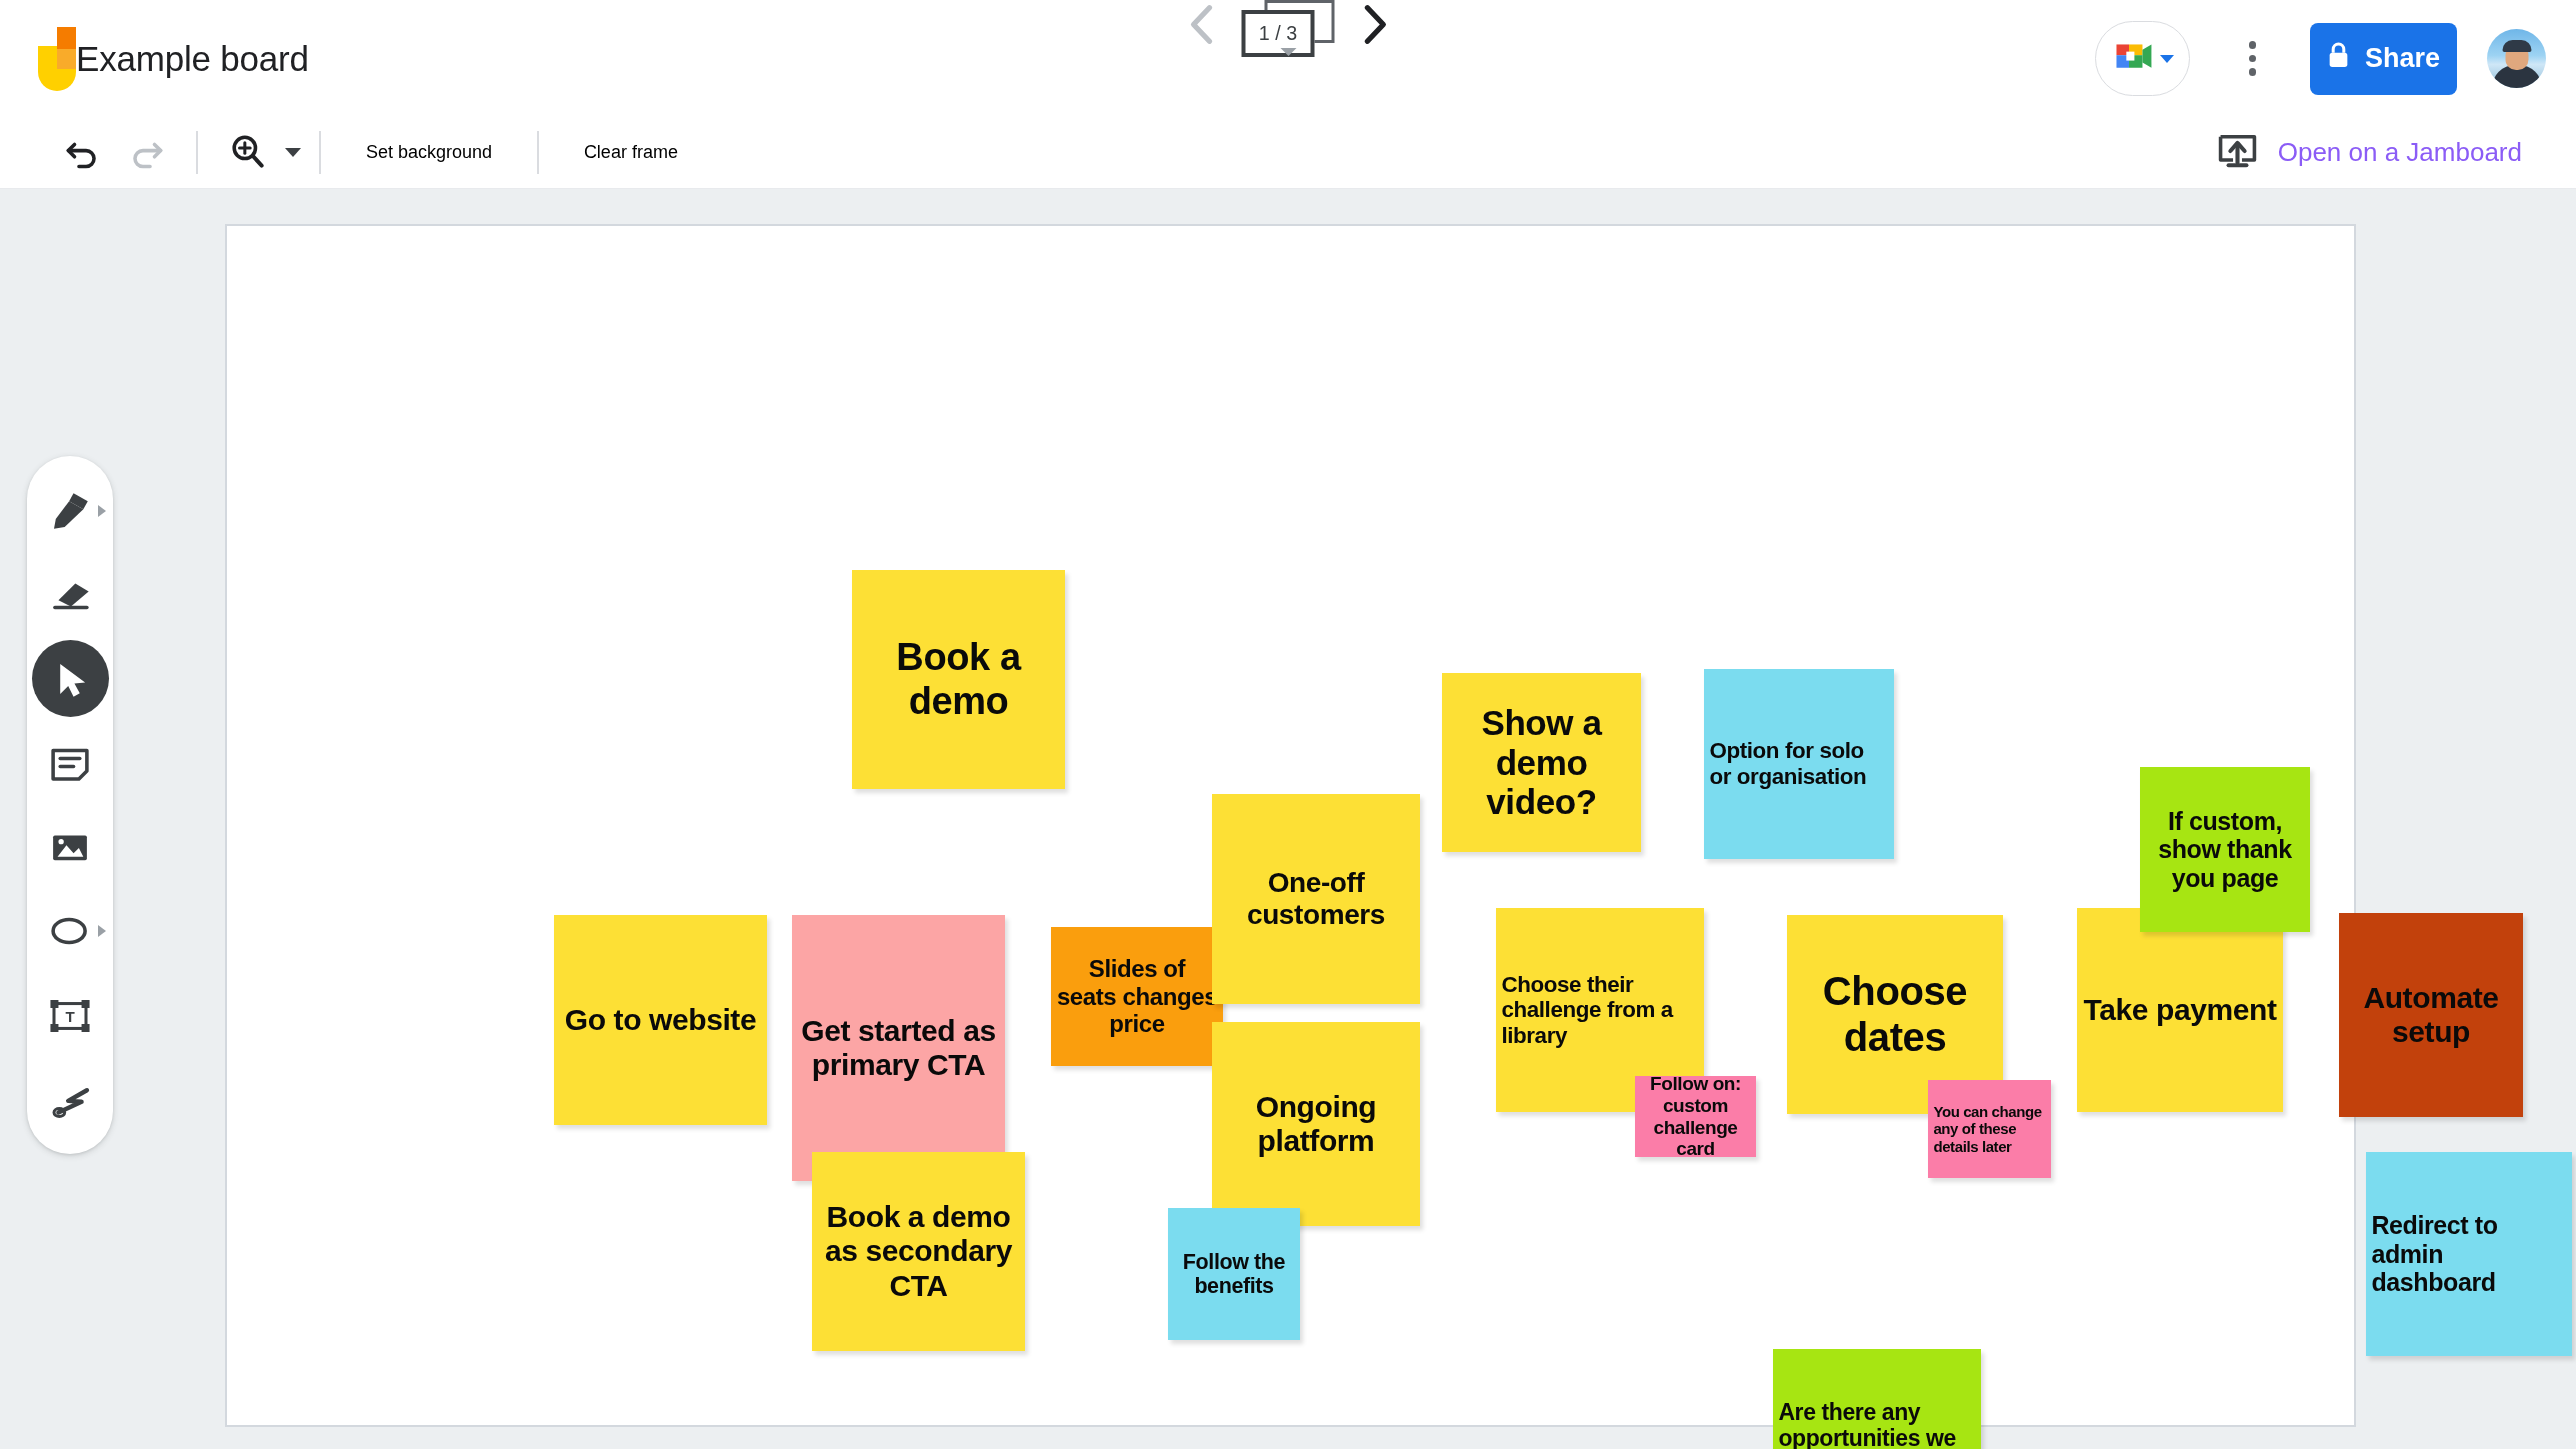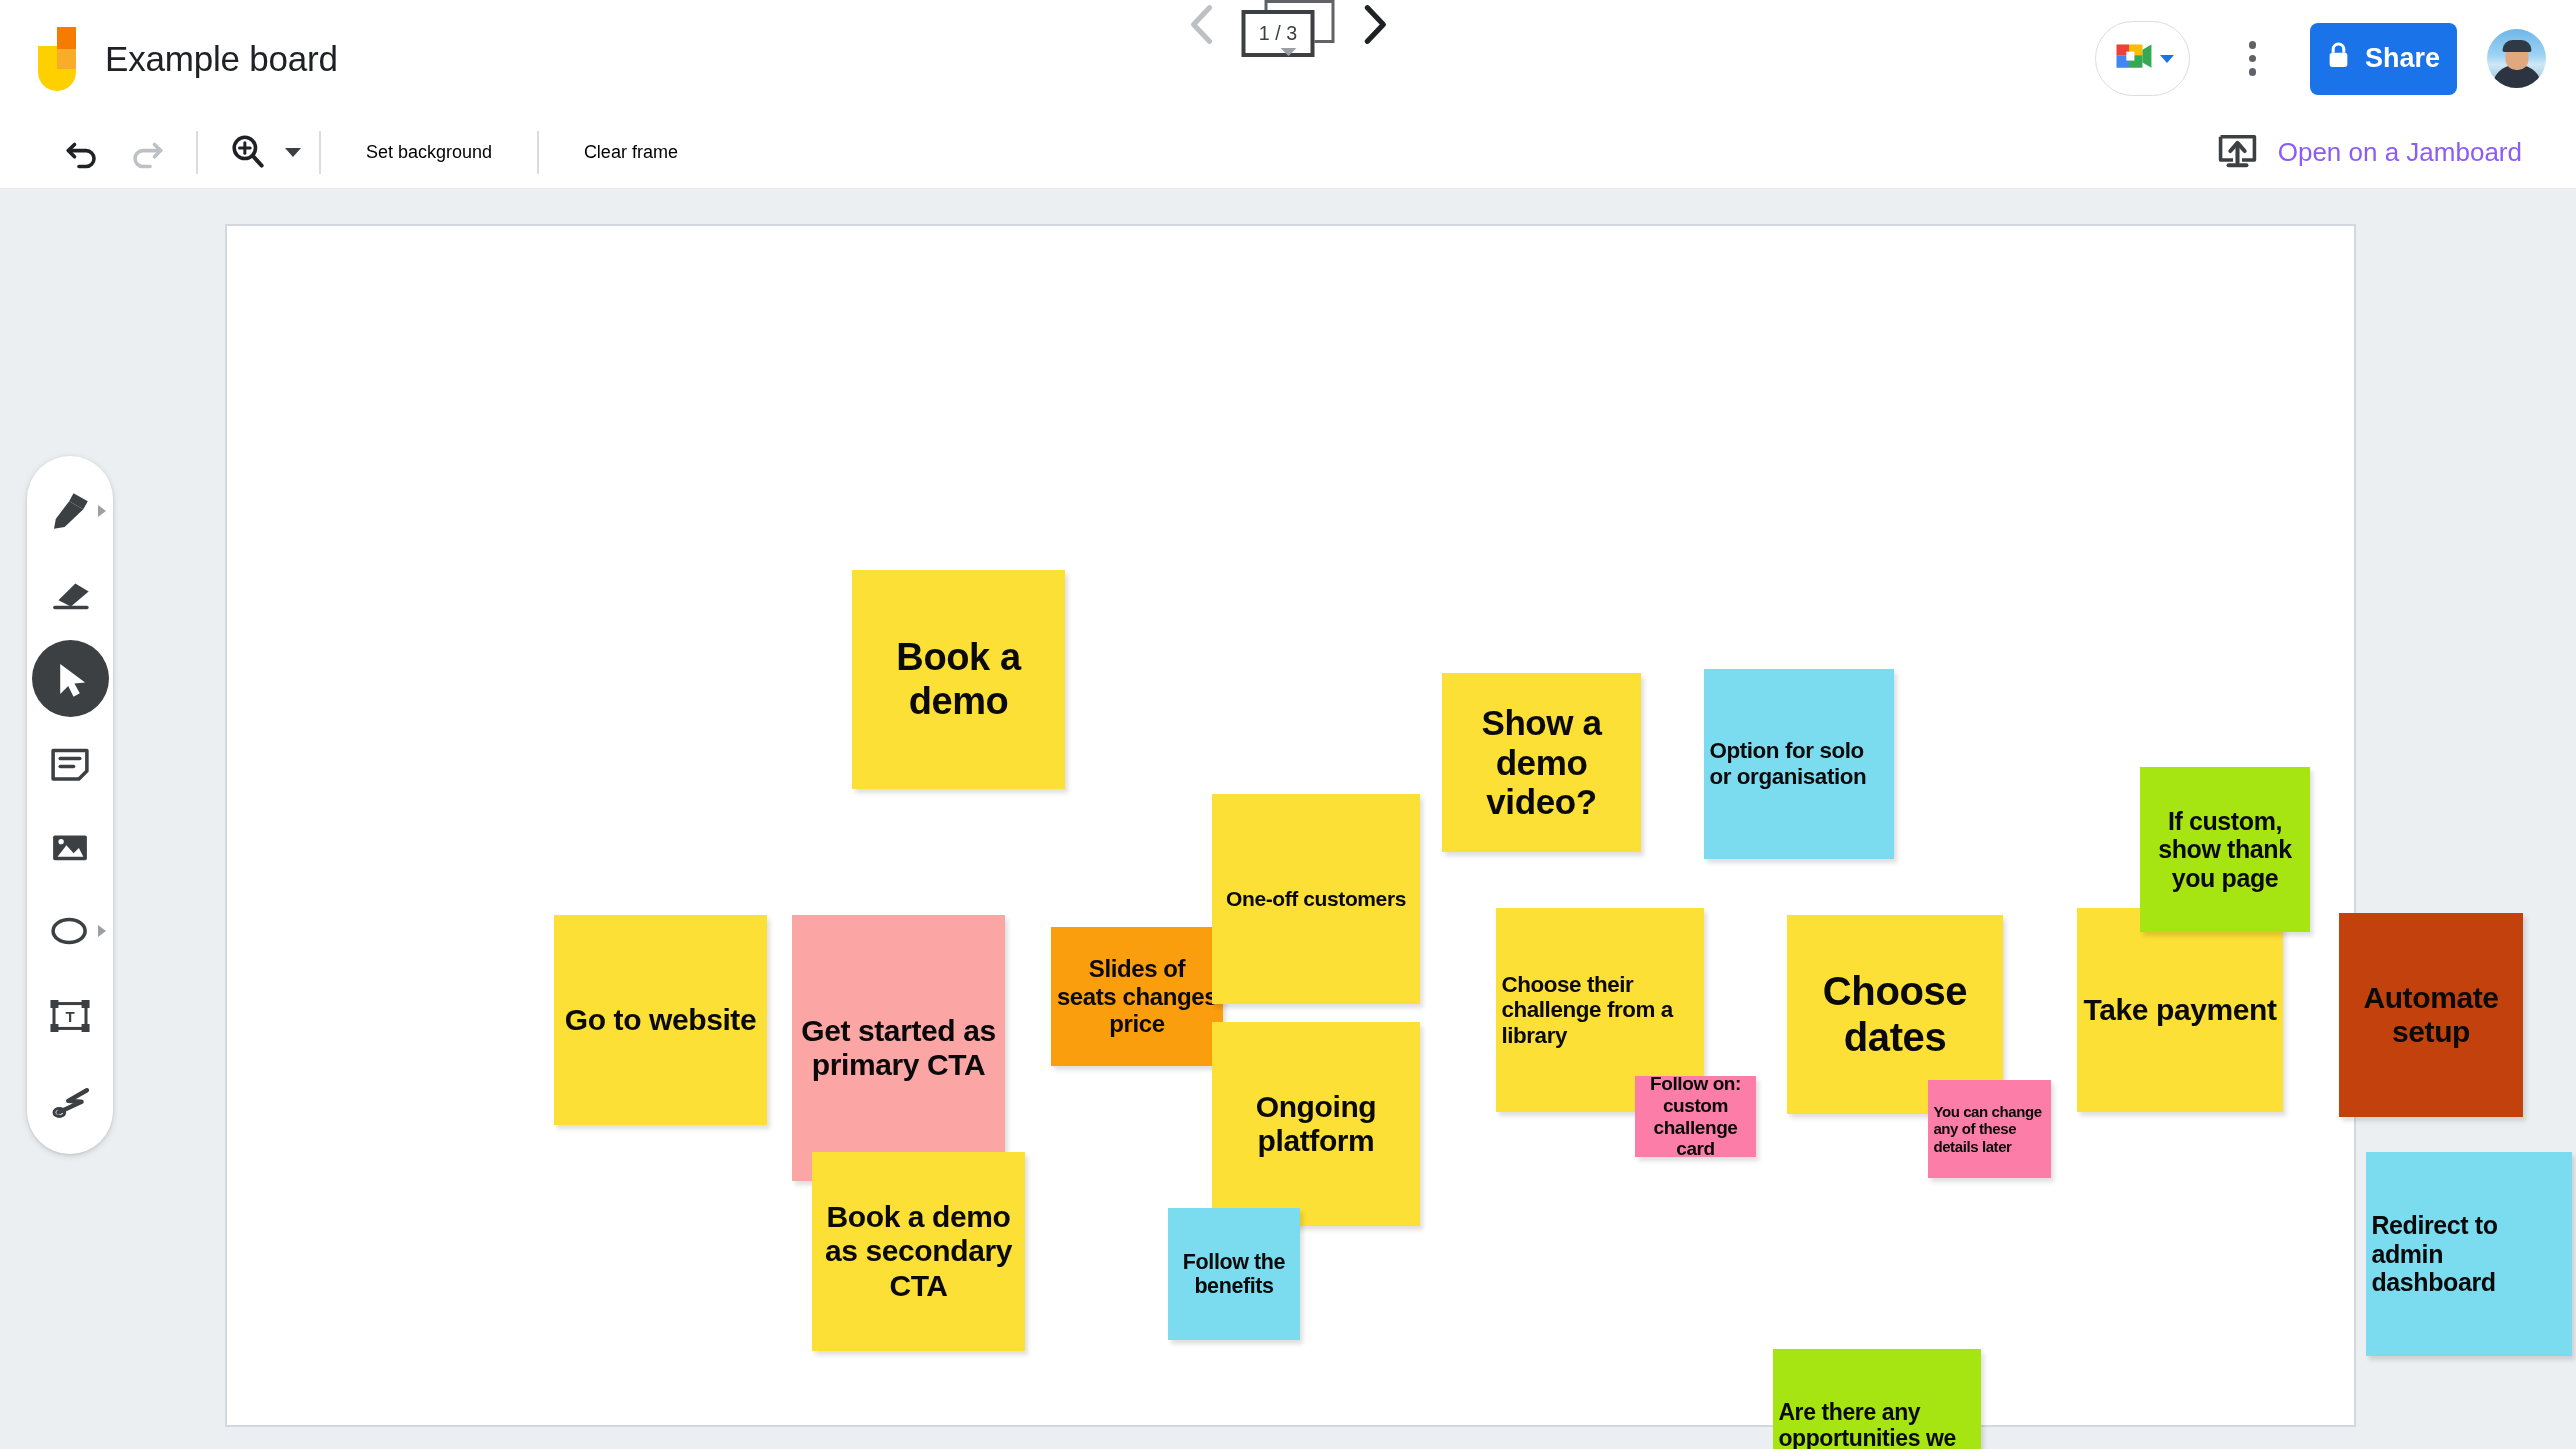--- a/index.html
+++ b/index.html
@@ -55,21 +55,20 @@
     background: #F9AB2A;
   }
   .jam-logo .jl-top {
     position: absolute;
     left: 19px; top: 0px;
     width: 19px; height: 22.4px;
     background: #F57C00;
   }
 
   .board-title {
-    margin-left: 29px;
     font-size: 35px;
     color: #202124;
     font-weight: 400;
     letter-spacing: -0.2px;
     white-space: nowrap;
   }
 
   
   .frame-nav {
     position: absolute;
@@ -509,21 +508,21 @@
     </div>
     <div class="note center" style="left: 517px; top: 689px; width: 213px; height: 266px; background: #fca5a5; font-size: 30px;">
       <span>Get started as primary CTA</span>
     </div>
     <div class="note center" style="left: 537px; top: 926px; width: 213px; height: 199px; background: rgb(253, 224, 53); font-size: 30px;">
       <span>Book a demo as secondary CTA</span>
     </div>
     <div class="note center" style="left: 776px; top: 701px; width: 172px; height: 139px; background: rgb(250, 158, 13); font-size: 24px;">
       <span>Slides of seats changes price</span>
     </div>
-    <div class="note center" style="left: 937px; top: 568px; width: 208px; height: 210px; background: rgb(253, 224, 53); font-size: 21px;">
+    <div class="note center" style="left: 937px; top: 568px; width: 208px; height: 210px; background: rgb(253, 224, 53); font-size: 28px;">
       <span>One-off customers</span>
     </div>
     <div class="note center" style="left: 937px; top: 796px; width: 208px; height: 204px; background: rgb(253, 224, 53); font-size: 30px;">
       <span>Ongoing platform</span>
     </div>
     <div class="note center" style="left: 893px; top: 982px; width: 132px; height: 132px; background: rgb(123, 220, 239); font-size: 21.5px;">
       <span>Follow the benefits</span>
     </div>
     <div class="note center" style="left: 1167px; top: 447px; width: 199px; height: 179px; background: rgb(253, 224, 53); font-size: 35px;">
       <span>Show a demo video?</span>

